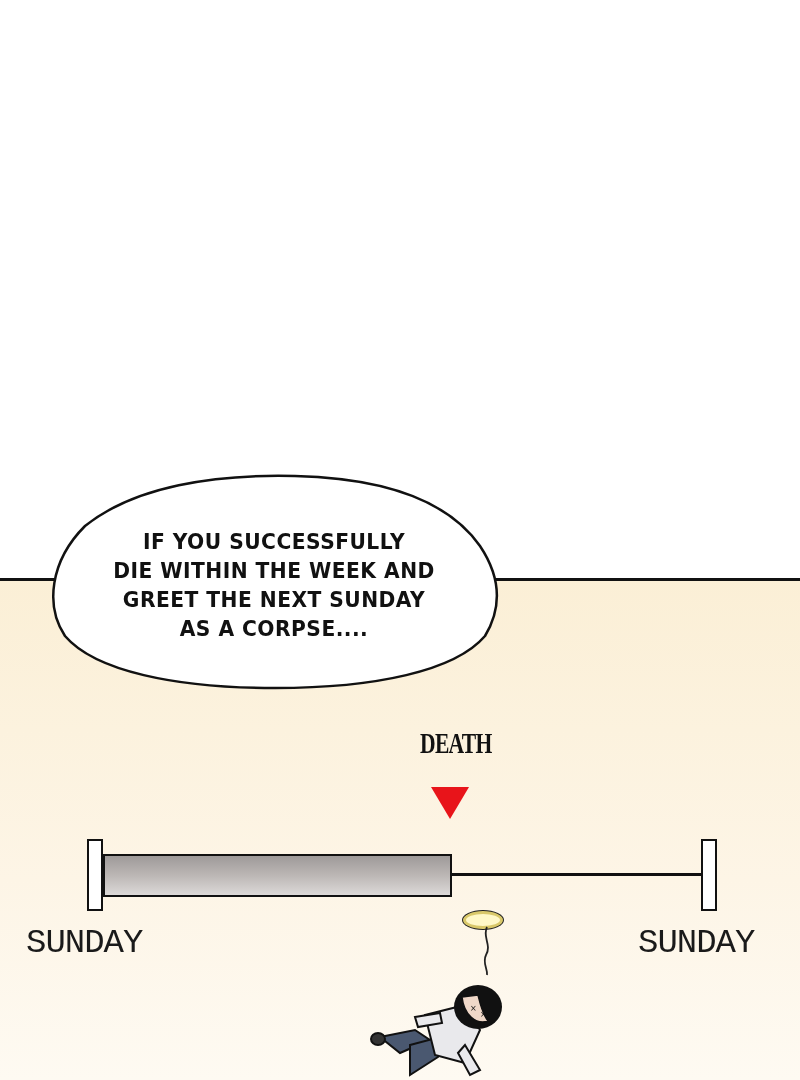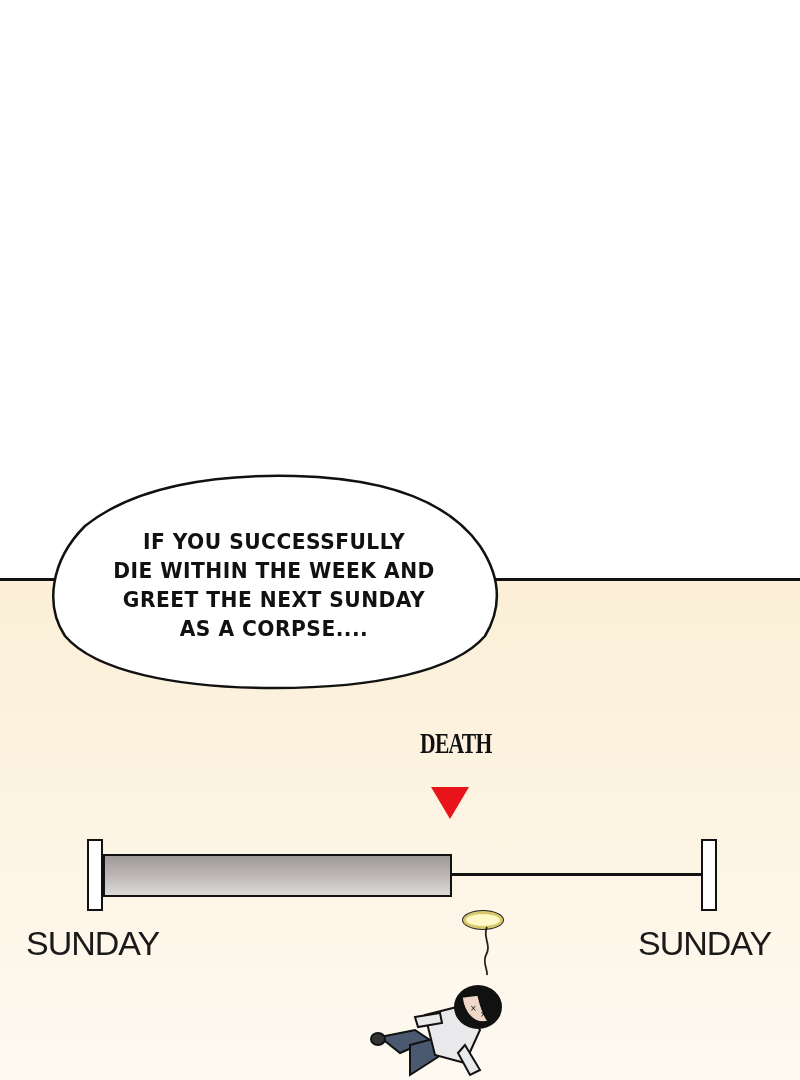--- a/index.html
+++ b/index.html
@@ -9,21 +9,21 @@
   .divider { position:absolute; left:0; top:578px; width:800px; height:3px; background:#111; }
   .bubble { position:absolute; left:45px; top:466px; width:458px; height:228px; }
   .bubble-text { position:absolute; left:45px; top:527px; width:458px; text-align:center; font-family:"DejaVu Sans", sans-serif; font-size:22px; line-height:29px; letter-spacing:0.5px; color:#111; font-weight:bold; transform:scaleX(0.92); }
   .death-label { position:absolute; left:420px; top:726px; font-family:"Liberation Serif", serif; font-weight:bold; font-size:30px; color:#111; transform:scaleX(0.72); transform-origin:left; letter-spacing:-1px; }
   .marker { position:absolute; left:431px; top:787px; width:0; height:0; border-left:19px solid transparent; border-right:19px solid transparent; border-top:32px solid #e8141a; }
   .endcap { position:absolute; width:16px; height:72px; background:#fff; border:2px solid #111; box-sizing:border-box; }
   .endcap.left { left:87px; top:839px; }
   .endcap.right { left:701px; top:839px; }
   .bar-fill { position:absolute; left:103px; top:854px; width:349px; height:43px; border:2px solid #111; box-sizing:border-box; background:linear-gradient(#9e9a99, #bcb7b5 50%, #dcd9d8); }
   .track { position:absolute; left:452px; top:873px; width:250px; height:3px; background:#111; }
-  .day-label { position:absolute; top:924px; font-size:34px; color:#1a1a1a; letter-spacing:-1px; }
+  .day-label { position:absolute; top:924px; font-size:34px; color:#1a1a1a; letter-spacing:-1px;font-family:Liberation Mono, monospace; }
   .day-label.left { left:26px; }
   .day-label.right { left:638px; }
   .halo { position:absolute; left:463px; top:911px; width:34px; height:12px; border:3px solid #d9c86a; border-radius:50%; background:#fff8c8; box-shadow:0 0 0 1px #222; }
   .character { position:absolute; left:370px; top:975px; width:150px; height:105px; }
 </style>
 </head>
 <body>
 
 <div class="top-panel"></div>
 <div class="bottom-panel"></div>

